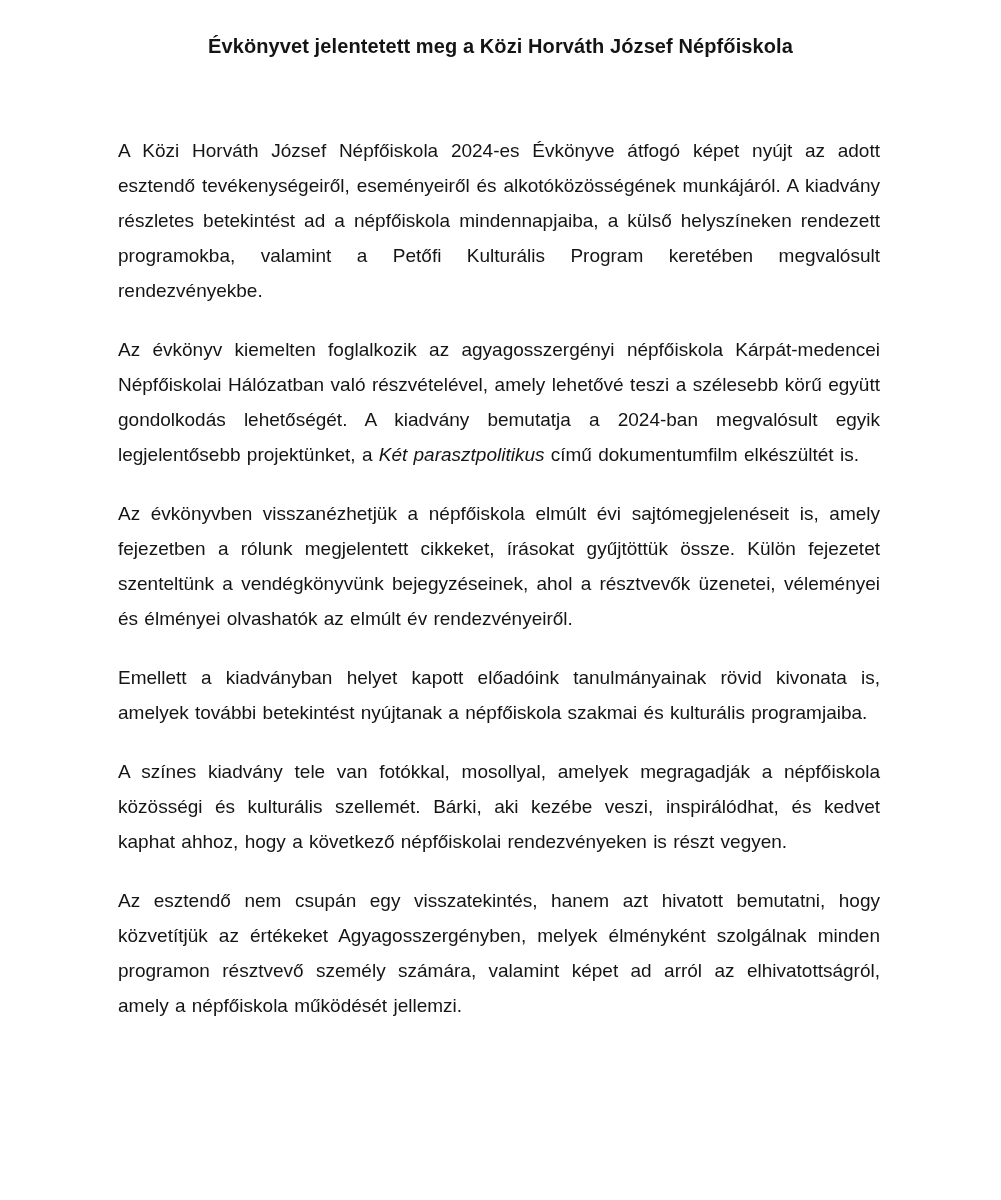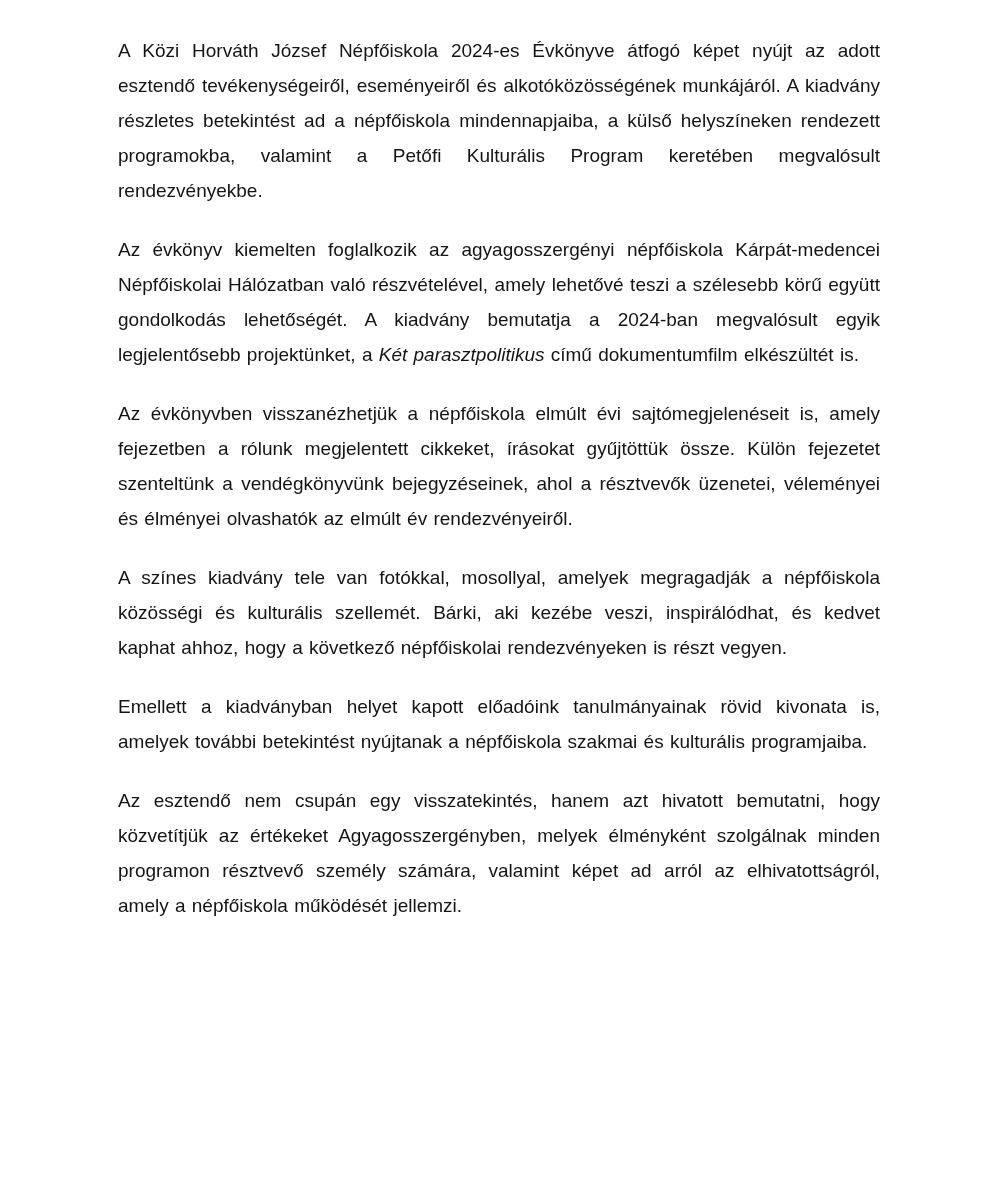--- a/index.html
+++ b/index.html
@@ -38,27 +38,28 @@
   }
   .italic {
     font-style: italic;
   }
 </style>
 </head>
 <body>
 
 <main class="page">
 
+  <h1 class="title">Évkönyvet jelentetett meg a Közi Horváth József Népfőiskola</h1>
 
   <p class="para"><span>A Közi Horváth József Népfőiskola 2024-es Évkönyve átfogó képet nyújt az adott esztendő tevékenységeiről, eseményeiről és alkotóközösségének munkájáról. A kiadvány részletes betekintést ad a népfőiskola mindennapjaiba, a külső helyszíneken rendezett programokba, valamint a Petőfi Kulturális Program keretében megvalósult rendezvényekbe.</span></p>
 
   <p class="para"><span>Az évkönyv kiemelten foglalkozik az agyagosszergényi népfőiskola Kárpát-medencei Népfőiskolai Hálózatban való részvételével, amely lehetővé teszi a szélesebb körű együtt gondolkodás lehetőségét. A kiadvány bemutatja a 2024-ban megvalósult egyik legjelentősebb projektünket, a </span><em class="italic">Két parasztpolitikus</em><span> című dokumentumfilm elkészültét is.</span></p>
 
   <p class="para"><span>Az évkönyvben visszanézhetjük a népfőiskola elmúlt évi sajtómegjelenéseit is, amely fejezetben a rólunk megjelentett cikkeket, írásokat gyűjtöttük össze. Külön fejezetet szenteltünk a vendégkönyvünk bejegyzéseinek, ahol a résztvevők üzenetei, véleményei és élményei olvashatók az elmúlt év rendezvényeiről.</span></p>
 
+  <p class="para"><span>Emellett a kiadványban helyet kapott előadóink tanulmányainak rövid kivonata is, amelyek további betekintést nyújtanak a népfőiskola szakmai és kulturális programjaiba.</span></p>
+
   <p class="para"><span>A színes kiadvány tele van fotókkal, mosollyal, amelyek megragadják a népfőiskola közösségi és kulturális szellemét. Bárki, aki kezébe veszi, inspirálódhat, és kedvet kaphat ahhoz, hogy a következő népfőiskolai rendezvényeken is részt vegyen.</span></p>
-
-  <p class="para"><span>Emellett a kiadványban helyet kapott előadóink tanulmányainak rövid kivonata is, amelyek további betekintést nyújtanak a népfőiskola szakmai és kulturális programjaiba.</span></p>
 
   <p class="para"><span>Az esztendő nem csupán egy visszatekintés, hanem azt hivatott bemutatni, hogy közvetítjük az értékeket Agyagosszergényben, melyek élményként szolgálnak minden programon résztvevő személy számára, valamint képet ad arról az elhivatottságról, amely a népfőiskola működését jellemzi.</span></p>
 
 
 </main>
 
 </body></html>

